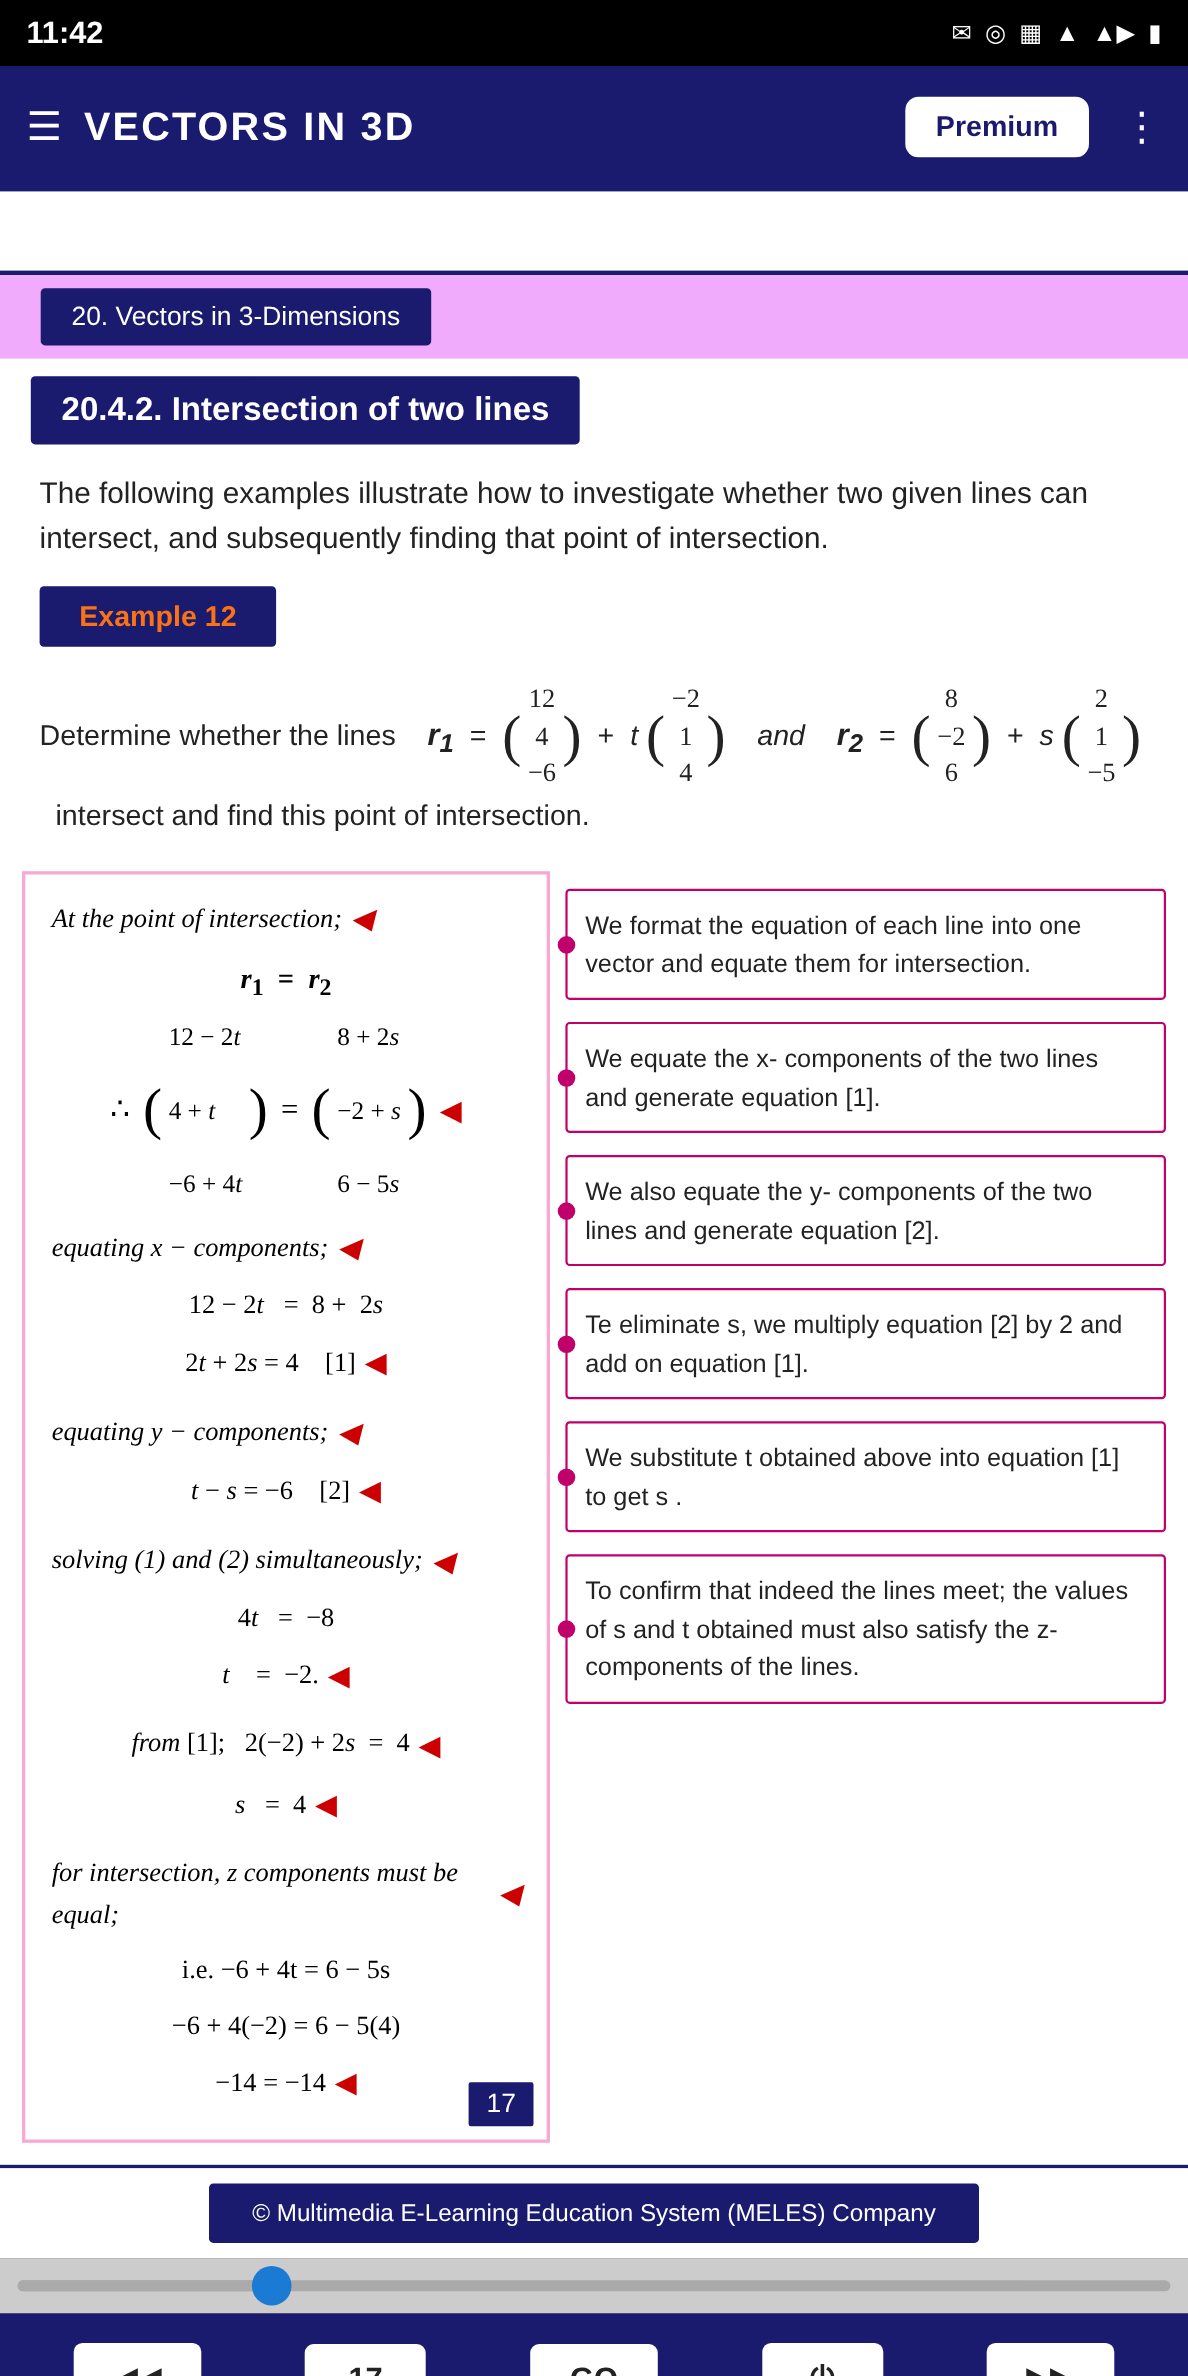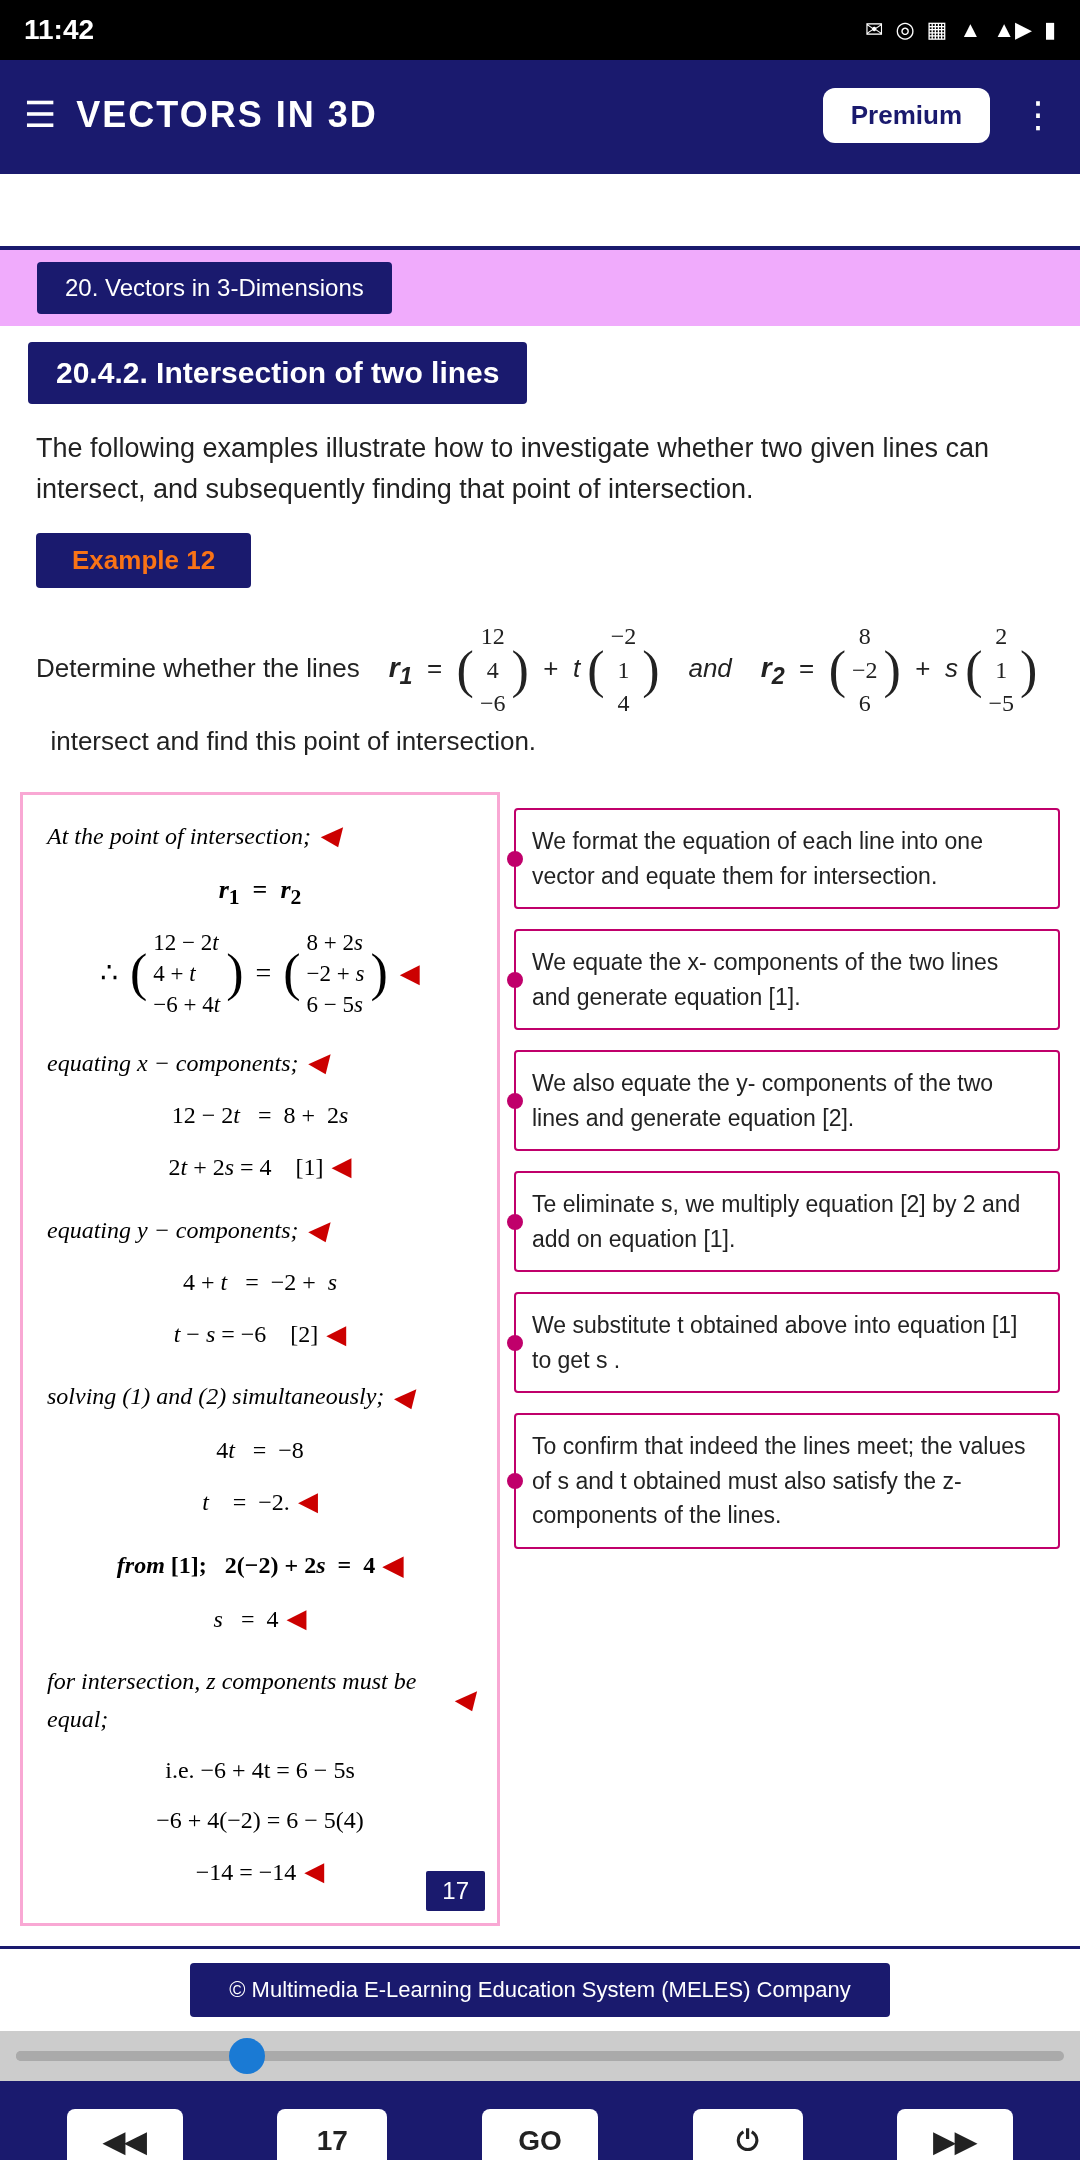--- a/index.html
+++ b/index.html
@@ -334,20 +334,21 @@
       color: #222;
       cursor: pointer;
       min-width: 110px;
       text-align: center;
     }
     .matrix-vals {
       display: flex;
       flex-direction: column;
       font-size: 23px;
       line-height: 1.35;
+      gap: 36px;
     }
 
     .solution-inner {
       display: flex;
       flex-direction: column;
       gap: 2px;
     }
   </style>
 </head>
 <body>
@@ -491,41 +492,38 @@
         </div>
         <div class="solution-step sol-center" style="display:flex; align-items:center; justify-content:center; gap:8px;">
           <span>2<i>t</i> + 2<i>s</i>&nbsp;=&nbsp;4&nbsp;&nbsp;&nbsp;&nbsp;[1]</span>
           <span class="red-arrow">◀</span>
         </div>
 
         <div class="solution-step sol-italic" style="display:flex; align-items:center; gap:8px; margin-top:10px;">
           <span>equating  y − components;</span>
           <span class="red-arrow">◀</span>
         </div>
-        <div class="solution-step sol-center">
-          <span>4 + <i>t</i>&nbsp;&nbsp;&nbsp;=&nbsp;&nbsp;−2 + &nbsp;<i>s</i></span>
-        </div>
         <div class="solution-step sol-center" style="display:flex; align-items:center; justify-content:center; gap:8px;">
           <span><i>t</i> − <i>s</i>&nbsp;=&nbsp;−6&nbsp;&nbsp;&nbsp;&nbsp;[2]</span>
           <span class="red-arrow">◀</span>
         </div>
 
         <div class="solution-step sol-italic" style="display:flex; align-items:flex-start; gap:8px; margin-top:10px;">
           <span>solving (1)  and  (2)  simultaneously;</span>
           <span class="red-arrow">◀</span>
         </div>
         <div class="solution-step sol-center">
           <span>4<i>t</i>&nbsp;&nbsp;&nbsp;=&nbsp;&nbsp;−8</span>
         </div>
         <div class="solution-step sol-center" style="display:flex; align-items:center; justify-content:center; gap:8px;">
           <span><i>t</i>&nbsp;&nbsp;&nbsp;&nbsp;=&nbsp;&nbsp;−2.</span>
           <span class="red-arrow">◀</span>
         </div>
 
-        <div class="solution-step sol-center" style="display:flex; align-items:center; justify-content:center; gap:8px; margin-top:10px;font-weight:bold;">
+        <div class="solution-step sol-center" style="display:flex; justify-content:center; gap:8px; margin-top:10px;">
           <span><i>from</i> [1];&nbsp;&nbsp;&nbsp;2(−2) + 2<i>s</i>&nbsp;&nbsp;=&nbsp;&nbsp;4</span>
           <span class="red-arrow">◀</span>
         </div>
         <div class="solution-step sol-center" style="display:flex; align-items:center; justify-content:center; gap:8px;">
           <span><i>s</i>&nbsp;&nbsp;&nbsp;=&nbsp;&nbsp;4</span>
           <span class="red-arrow">◀</span>
         </div>
 
         <div class="solution-step sol-italic" style="display:flex; align-items:center; gap:8px; margin-top:10px;">
           <span>for intersection,  z  components must be equal;</span>

